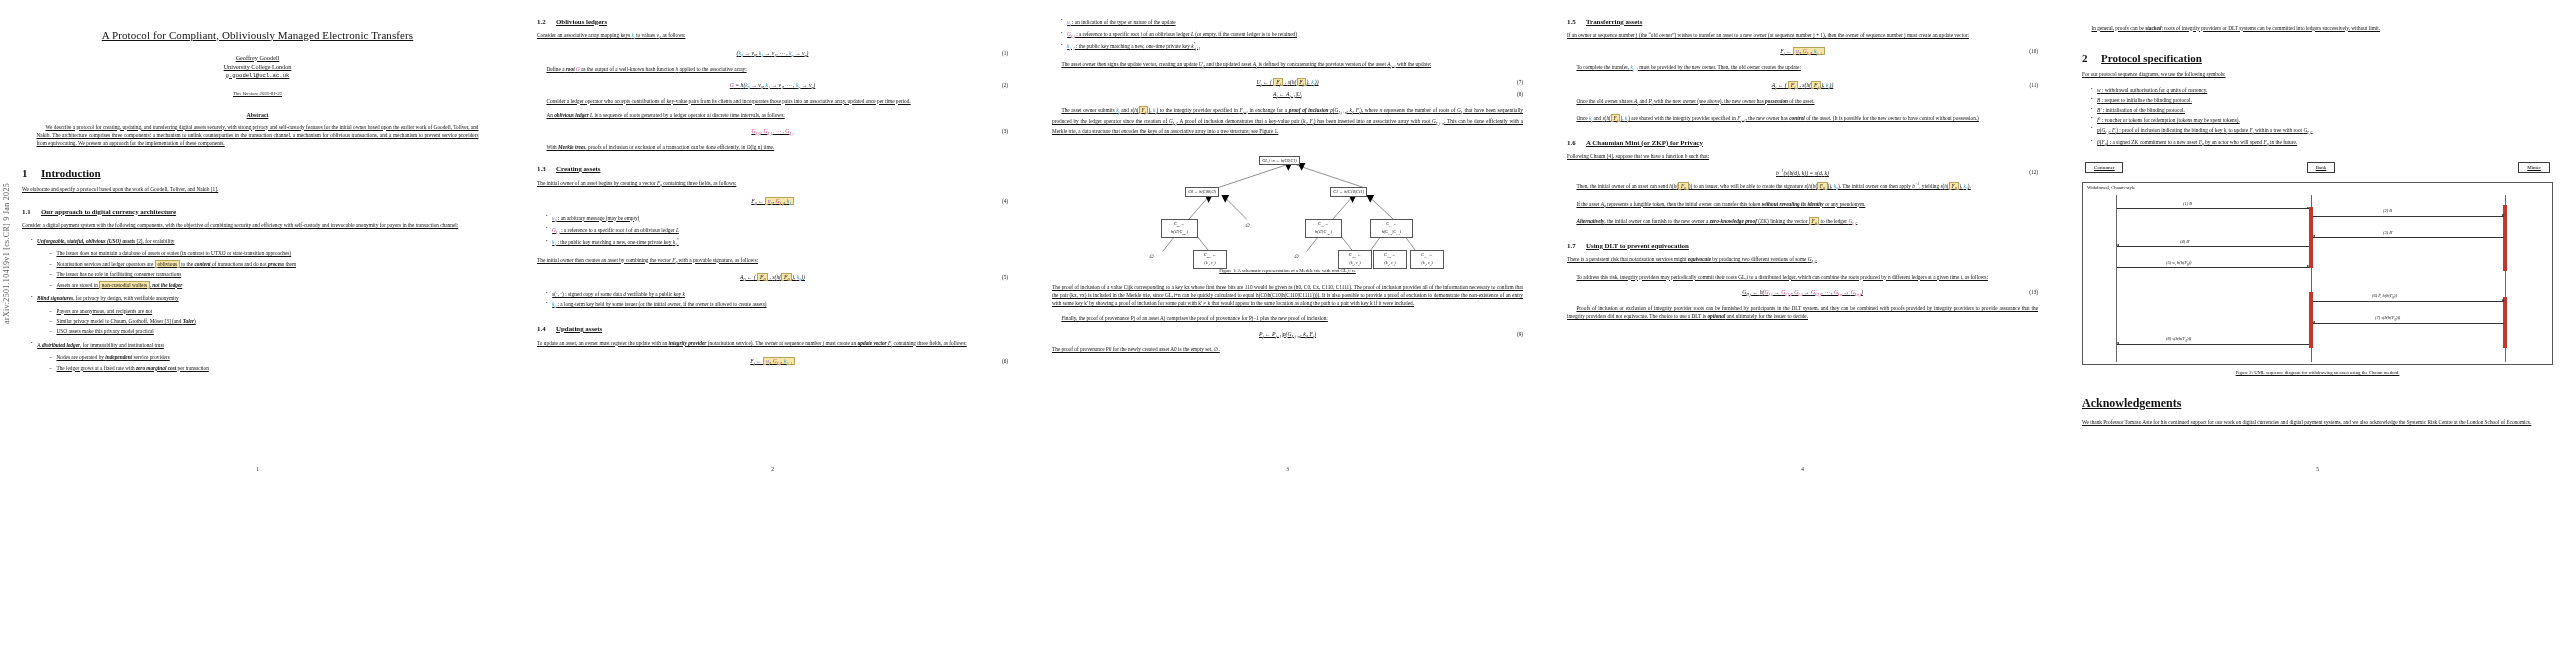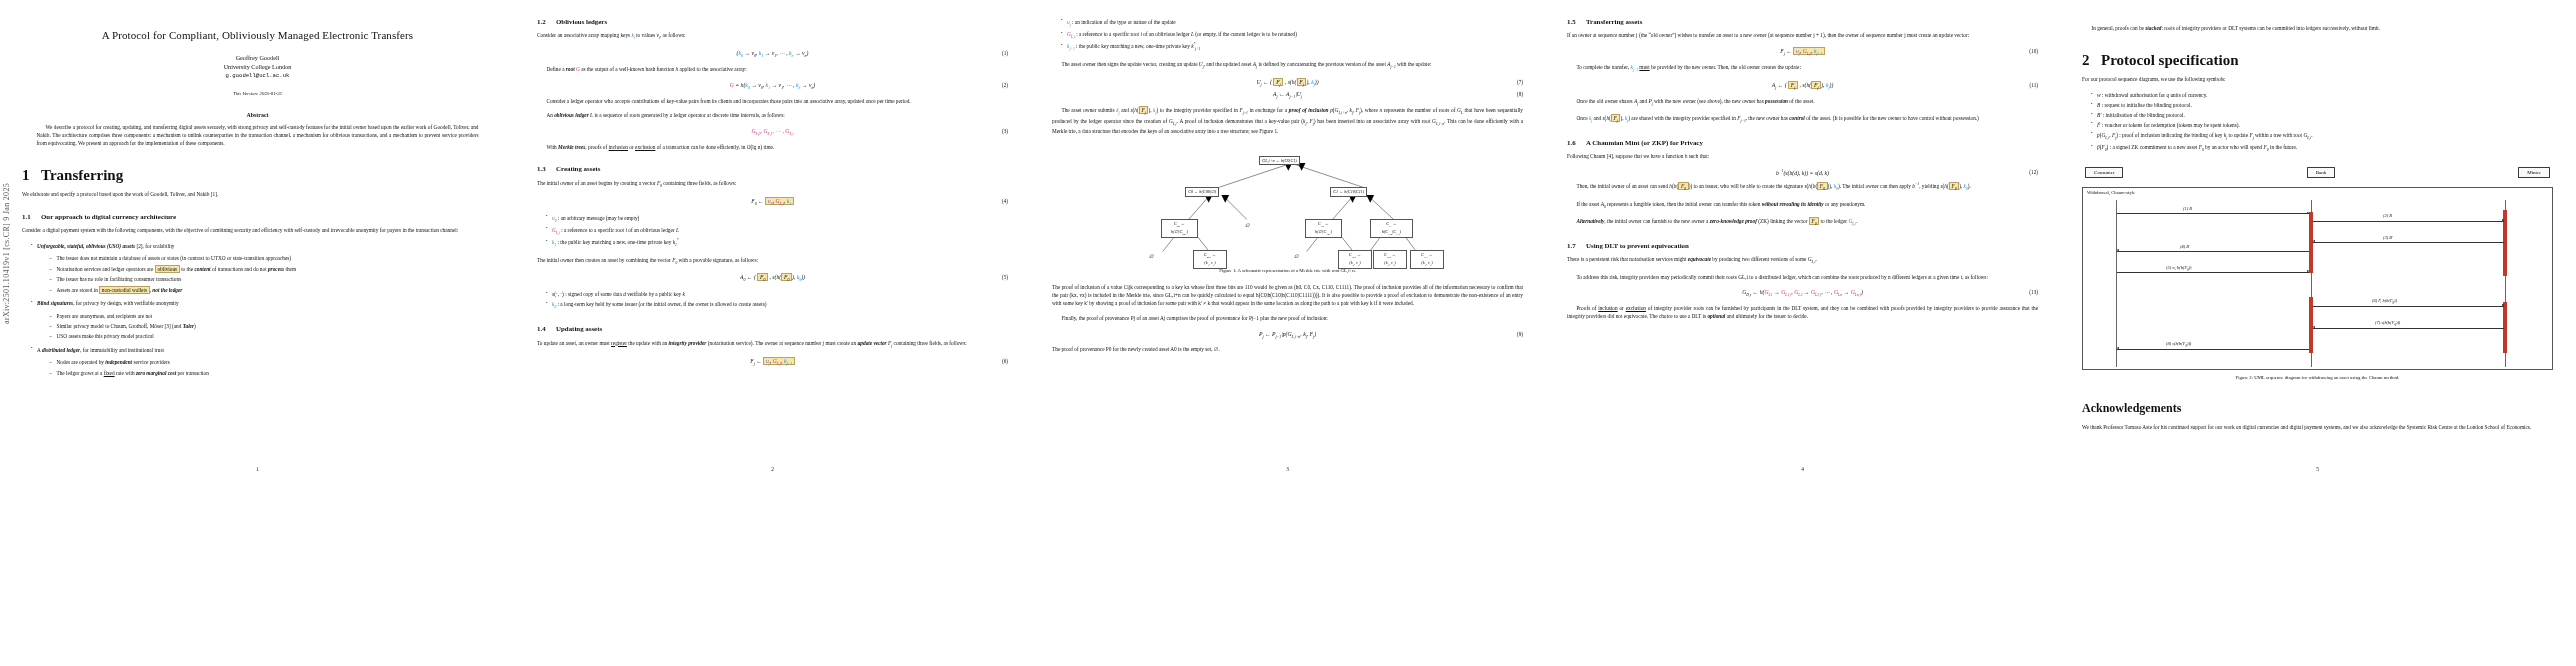--- a/index.html
+++ b/index.html
@@ -10,34 +10,35 @@
     font-family:"Liberation Serif", serif;
     color:#111111;
     overflow:hidden;
   }
   #pages { display:flex; width:2576px; height:667px; }
   .page {
     position:relative;
     width:515px; height:484px;
     padding:14.5px 22px 0 22px;
     overflow:hidden;
+    text-decoration:underline;
   }
   .arxiv-stamp {
     position:absolute; left:2.2px; top:183px;
     transform-origin:left top; transform:rotate(-90deg) translateX(-100%);
     font-family:"Liberation Serif", serif;
     font-size:8px; letter-spacing:0.3px; color:#5a5a5a; white-space:nowrap;
   }
   .ttl { text-align:center; font-size:11px; margin:14px 0 0 0; font-weight:400; letter-spacing:0.1px;}
   .auth { text-align:center; font-size:6.2px; margin-top:12.2px; line-height:1.52; }
   .mail { font-family:"Liberation Mono", monospace; font-size:5.6px; }
   .vers { text-align:center; font-size:4.8px; font-style:italic; margin-top:11px; }
   .abs-h { text-align:center; font-weight:bold; font-size:5.9px; margin-top:15.6px; }
   .abs-b { font-size:5.3px; line-height:1.52; text-align:justify; margin:5px 14.5px 0 14.5px; text-indent:9px; }
-  h1.sec { font-size:15px; font-weight:bold; margin:20px 0 0 0; }
+  h1.sec { font-size:11px; font-weight:bold; margin:20px 0 0 0; }
   h1.sec .n { display:inline-block; width:19px; font-weight:bold; }
   h2.sub { font-size:6.9px; font-weight:bold; margin:14px 0 0 0; }
   h2.sub .n { display:inline-block; width:19px; }
   p.b { font-size:5.3px; line-height:1.55; text-align:justify; margin:6.7px 0 0 0; }
   p.b.ind { text-indent:9.4px; }
   ul.l1 { list-style:none; margin:7.8px 0 0 0; padding:0 0 0 9px; }
   ul.l1 > li { font-size:5.3px; line-height:1.55; margin-top:5.6px; position:relative; padding-left:6.1px; text-align:justify; }
   ul.l1 > li:before { content:"•"; position:absolute; left:0; top:-0.6px; font-size:4.4px; }
   ul.l2 { list-style:none; margin:3.9px 0 0 0; padding:0 0 0 12.2px; }
   ul.l2 > li { font-size:5.3px; line-height:1.55; margin-top:2.2px; position:relative; padding-left:7.2px; text-align:justify; }
@@ -94,21 +95,21 @@
     <div class="auth">
       <div>Geoffrey Goodell</div>
       <div>University College London</div>
       <div class="mail">g.goodell@ucl.ac.uk</div>
     </div>
     <div class="vers">This Version: 2025-01-22</div>
     <div class="abs-h">Abstract</div>
     <div class="abs-b">We describe a protocol for creating, updating, and transferring digital assets securely, with strong privacy and self-custody features for the initial owner based upon the earlier work of Goodell, Toliver, and Nakib. The architecture comprises three components: a mechanism to unlink counterparties in the transaction channel, a mechanism for oblivious transactions, and a mechanism to prevent service providers from equivocating. We present an approach for the implementation of these components.</div>
 
     <h1 class="sec">
-      <span class="n">1</span><span>Transferring</span>
+      <span class="n">1</span><span>Introduction</span>
     </h1>
     <p class="b">We elaborate and specify a protocol based upon the work of Goodell, Toliver, and Nakib [1].</p>
 
     <h2 class="sub">
       <span class="n">1.1</span><span>Our approach to digital currency architecture</span>
     </h2>
     <p class="b">Consider a digital payment system with the following components, with the objective of combining security and efficiency with self-custody and irrevocable anonymity for payers in the transaction channel:</p>
 
     <ul class="l1">
       <li>

